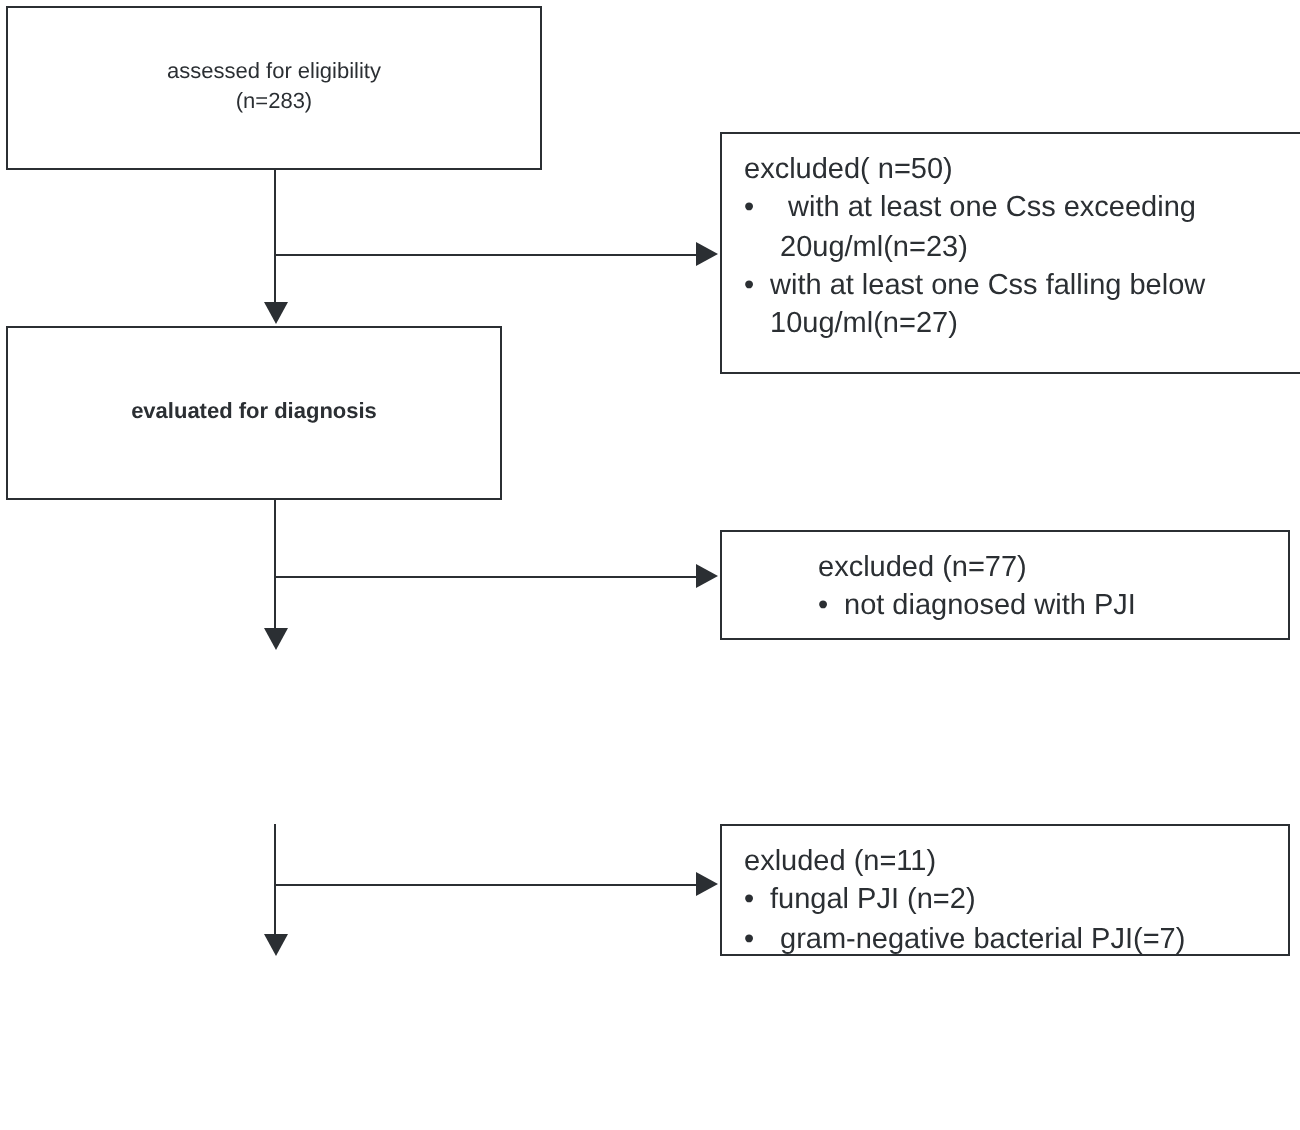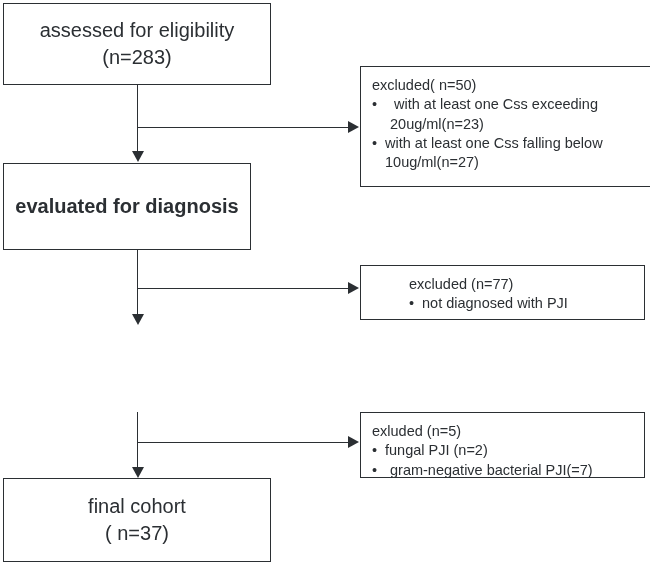--- a/index.html
+++ b/index.html
@@ -24,21 +24,21 @@
     border: 1.6px solid #2b2f33;
     background: #ffffff;
     color: #2b2f33;
   }
   .box-main {
     display: flex;
     align-items: center;
     justify-content: center;
     text-align: center;
     line-height: 1.35;
-    font-size: 20px;
+    font-size: 11px;
   }
   .box-main .lines {
     width: 100%;
   }
   .box-side {
     padding: 9px 10px 6px 11px;
     font-size: 14.5px;
     line-height: 1.33;
   }
   .side-head {
@@ -142,31 +142,25 @@
   </div>
 
 
   <div class="vline" style="left:137px; top:412px; height:55px;"></div>
   <div class="arrow-down" style="left:132px; top:467px;"></div>
 
   <div class="hline" style="left:137px; top:442px; width:211px;"></div>
   <div class="arrow-right" style="left:348px; top:436px;"></div>
 
   <div class="box box-side" style="left:360px; top:412px; width:285px; height:66px;">
-    <div class="side-head">exluded (n=5)</div>
+    <div class="side-head">exluded (n=11)</div>
     <div class="bullet-row">
       <span class="bullet-dot">•</span>
       <span class="bullet-text">fungal PJI (n=2)</span>
     </div>
     <div class="bullet-row indent-extra">
       <span class="bullet-dot">•</span>
       <span class="bullet-text">gram-negative bacterial PJI(=7)</span>
     </div>
   </div>
 
-  <div class="box box-main" style="left:3px; top:478px; width:268px; height:84px;">
-    <div class="lines">
-      <div>final cohort</div>
-      <div>( n=37)</div>
-    </div>
-  </div>
 
 </div>
 
 </body></html>

